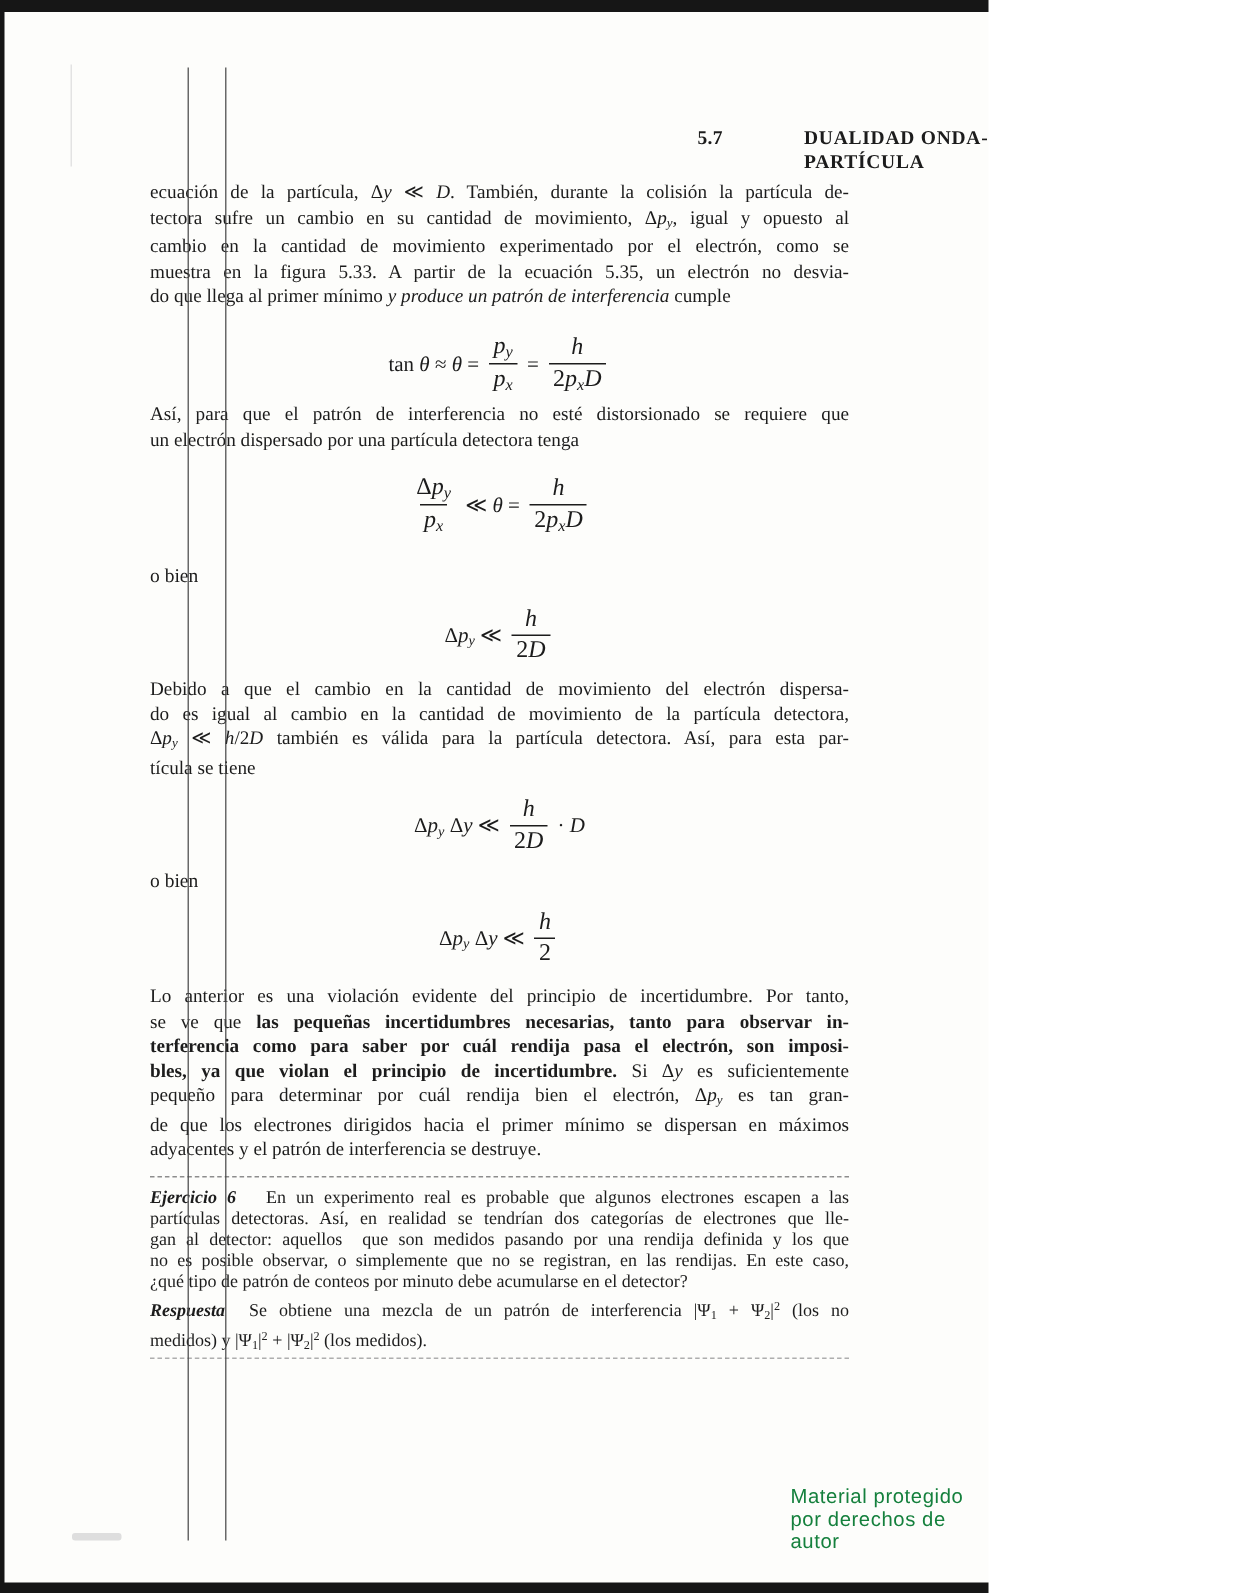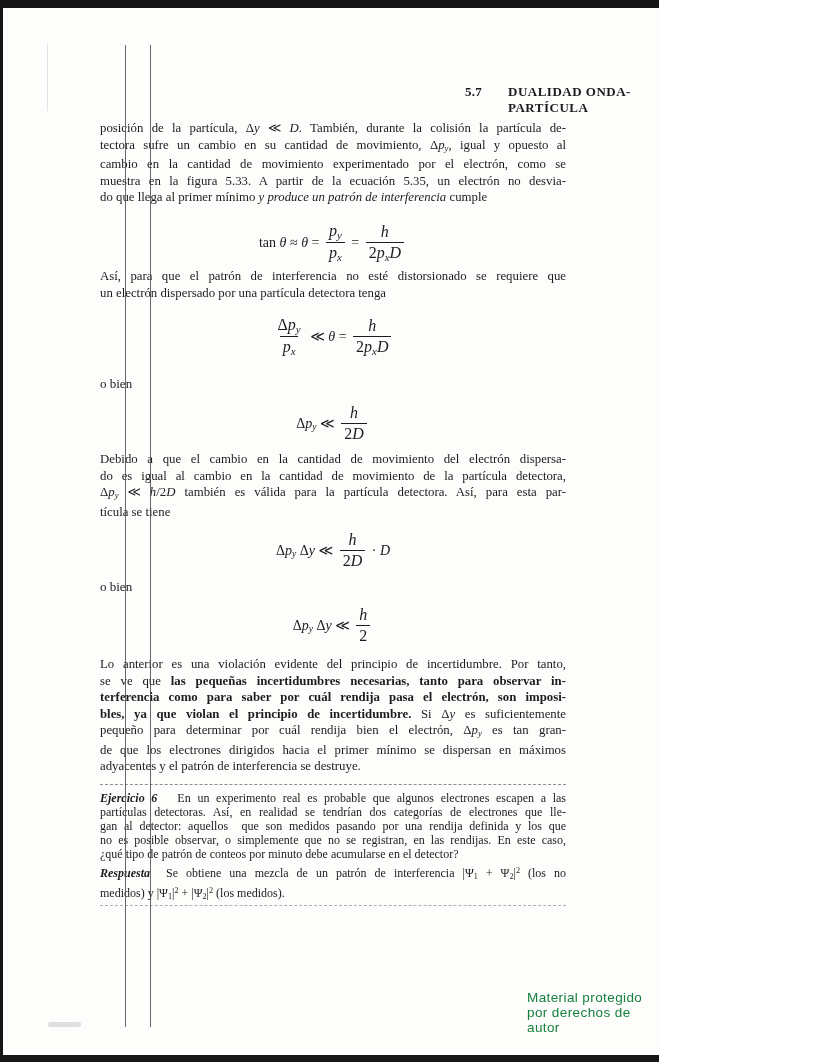--- a/index.html
+++ b/index.html
@@ -17,21 +17,21 @@
   .vline { position:absolute; top:45px; height:982px; width:1.4px; background:#474747; opacity:.82; z-index:5; }
   .vline-a { left:125px; }
   .vline-b { left:150px; }
   .vline-right-solid  { position:absolute; left:736px; top:38px; width:1px; height:756px; background:#c3c3c3; }
   .vline-right-dashed { position:absolute; left:736px; top:795px; height:112px; width:0; border-left:1px dashed #c6c6c6; }
   .faint-streak { position:absolute; left:47px; top:43px; width:1px; height:68px; background:#e3e3e3; }
   .smudge { position:absolute; left:48px; top:1022px; width:33px; height:5px; background:#dedede; border-radius:2px; }
   
   .hdr { position:absolute; font-weight:bold; font-size:13px; letter-spacing:.2px; }
   .h-sec   { left:465px; top:84px; }
-  .h-title { left:508px; top:84px; letter-spacing:.5px; }
+  .h-title { left:536px; top:84px; letter-spacing:.5px; }
   .h-num   { left:718px; top:83px; font-size:12px;text-align:right; }
   
   .block { position:absolute; left:100px; width:466px; }
   .body-text  { font-size:12.8px; line-height:16.5px; }
   .small-text { font-size:12px;   line-height:14px; }
   .tline { text-align:justify; text-align-last:justify; overflow:hidden; }
   .tline.last { text-align-last:left; }
   .label { font-size:13px; }
   
   .equation { text-align:center; font-size:14px; white-space:nowrap; }
@@ -69,21 +69,21 @@
   <div class="vline-right-solid"></div>
   <div class="vline-right-dashed"></div>
   <div class="faint-streak"></div>
   <div class="smudge"></div>
 
   <span class="hdr h-sec">5.7</span>
   <span class="hdr h-title">DUALIDAD ONDA-PARTÍCULA</span>
   <span class="hdr h-num">185</span>
 
   <div class="block body-text" style="top:120px;">
-      <div class="tline"><span class="r-n">posición de la partícula, Δ</span><span class="r-i">y</span><span class="r-n"> ≪ </span><span class="r-i">D</span><span class="r-n">. También, durante la colisión la partícula de-</span></div>
+      <div class="tline"><span class="r-n">ecuación de la partícula, Δ</span><span class="r-i">y</span><span class="r-n"> ≪ </span><span class="r-i">D</span><span class="r-n">. También, durante la colisión la partícula de-</span></div>
       <div class="tline"><span class="r-n">tectora sufre un cambio en su cantidad de movimiento, Δ</span><span class="r-i">p</span><span class="r-subi">y</span><span class="r-n">, igual y opuesto al</span></div>
       <div class="tline"><span class="r-n">cambio en la cantidad de movimiento experimentado por el electrón, como se</span></div>
       <div class="tline"><span class="r-n">muestra en la figura 5.33. A partir de la ecuación 5.35, un electrón no desvia-</span></div>
       <div class="tline last"><span class="r-n">do que llega al primer mínimo </span><span class="r-i">y produce un patrón de interferencia</span><span class="r-n"> cumple</span></div>
     </div>
 
   <div class="block equation" style="top:222px;"><span class="r-n">tan </span><span class="r-i">θ</span><span class="r-n"> ≈ </span><span class="r-i">θ</span><span class="r-n"> = </span><span class="frac">
         <span class="num"><span class="r-i">p</span><span class="r-subi">y</span></span>
         <span class="den"><span class="r-i">p</span><span class="r-subi">x</span></span>
       </span><span class="r-n"> = </span><span class="frac">

